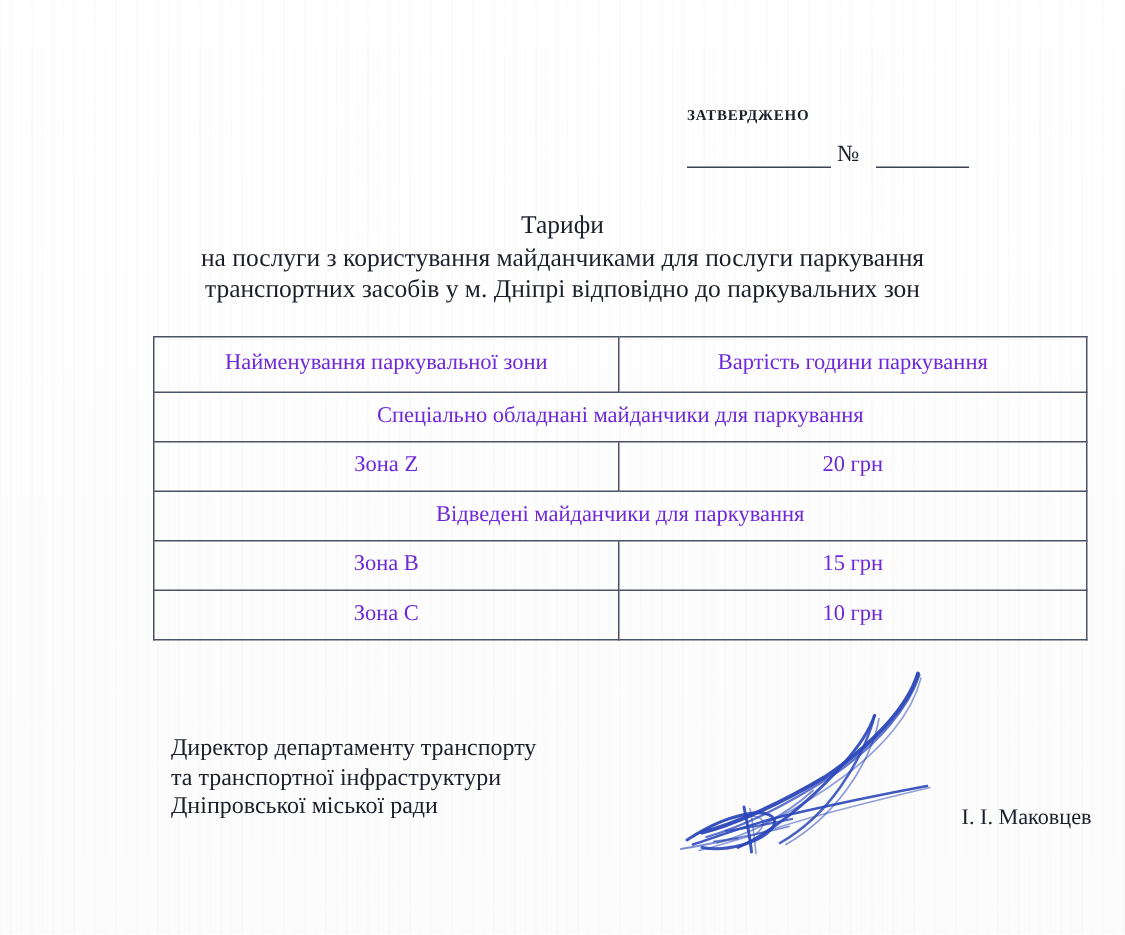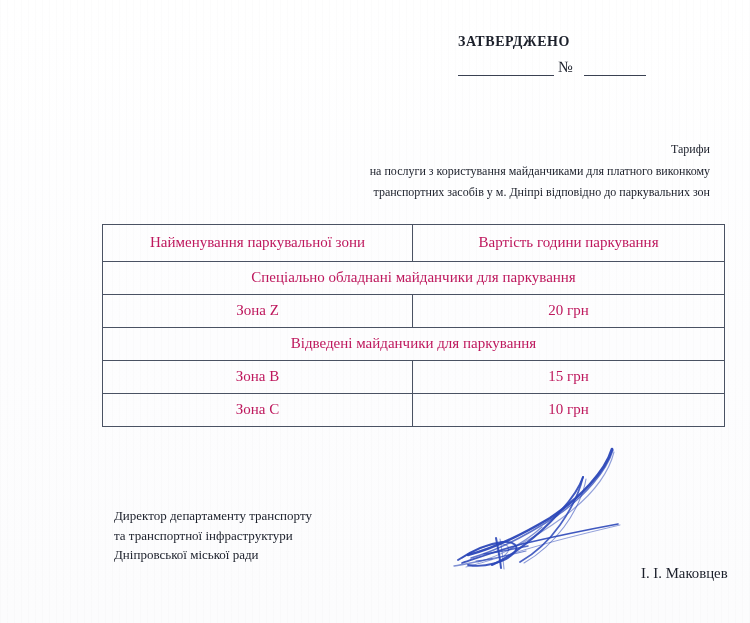--- a/index.html
+++ b/index.html
@@ -45,21 +45,22 @@
     left: 458px;
     top: 31px;
     width: 290px;
     font-size: 15.2px;
     line-height: 21px;
     letter-spacing: 0.1px;
   }
   .approval-line1 {
     font-weight: 700;
     letter-spacing: 0.55px;
-    font-size: 14px;
+    font-size: 10px;
+    margin-top: 36px;
   }
   .approval-line2 {
     white-space: nowrap;
     font-size: 15.2px;
   }
   .approval-number {
     position: relative;
     margin-top: 7px;
     height: 19px;
     width: 205px;
@@ -88,22 +89,22 @@
     height: 1.3px;
     background: #3a4152;
   }
 
   
   .doc-title {
     position: absolute;
     left: 40px;
     top: 139px;
     width: 670px;
-    text-align: right;
-    font-size: 12px;
+    text-align: center;
+    font-size: 17px;
     line-height: 21.5px;
   }
   .doc-title .t-main { display: block; }
   .doc-title .t-sub  { display: block; }
 
   
   .tariff-table {
     position: absolute;
     left: 102px;
     top: 224px;
@@ -112,40 +113,40 @@
     table-layout: fixed;
     font-size: 15px;
   }
   .tariff-table td {
     border: 1.3px solid #4a5263;
     padding: 0;
     height: 32px;
     text-align: center;
     vertical-align: middle;
     line-height: 1.15;
-    color: #be185d;
+    color: #6d28d9;
   }
   .tariff-table tr.header-row td { height: 36px; }
   .col-name  { width: 309px; }
   .col-price { width: 311px; }
   td.span-row { text-align: center; }
 
   
   .sign-block {
     position: absolute;
     left: 114px;
-    top: 506px;
-    font-size: 13px;
+    top: 489px;
+    font-size: 16px;
     line-height: 19.5px;
     white-space: nowrap;
   }
   .sign-name {
     position: absolute;
     left: 641px;
-    top: 565px;
+    top: 537px;
     font-size: 14.8px;
     white-space: nowrap;
   }
 
   .signature-ink {
     position: absolute;
     left: 440px;
     top: 432px;
     width: 230px;
     height: 145px;
@@ -164,21 +165,21 @@
     <div class="approval-line1">ЗАТВЕРДЖЕНО</div>
     <div class="approval-number">
       <span class="rule-left"></span>
       <span class="no-glyph">№</span>
       <span class="rule-right"></span>
     </div>
   </div>
 
   <div class="doc-title">
     <span class="t-main">Тарифи</span>
-    <span class="t-sub">на послуги з користування майданчиками для платного виконкому</span>
+    <span class="t-sub">на послуги з користування майданчиками для послуги паркування</span>
     <span class="t-sub">транспортних засобів у м. Дніпрі відповідно до паркувальних зон</span>
   </div>
 
   <table class="tariff-table">
     <tbody>
       <tr class="header-row">
         <td class="col-name">Найменування паркувальної зони</td>
         <td class="col-price">Вартість години паркування</td>
       </tr>
 

